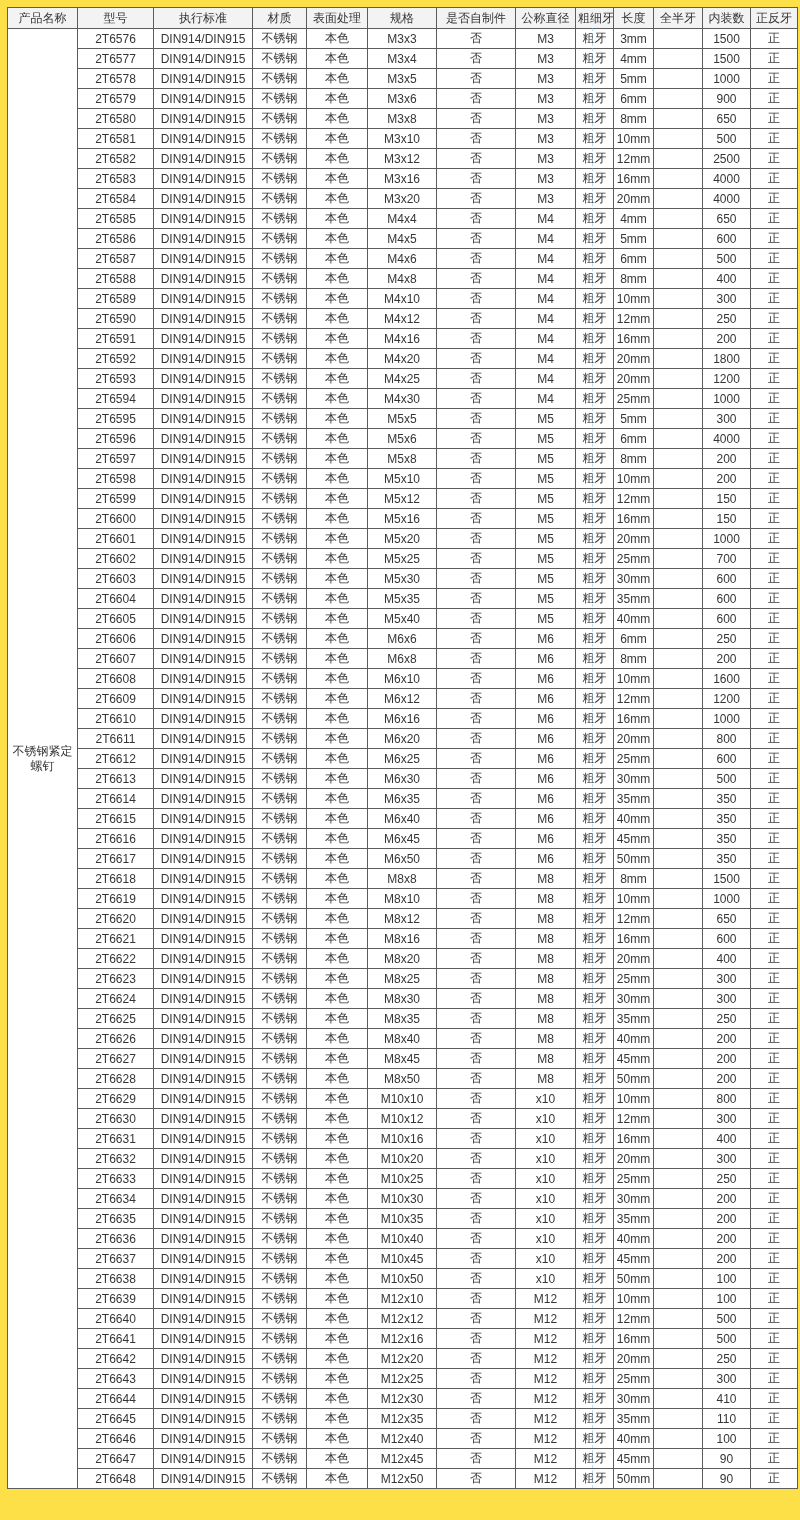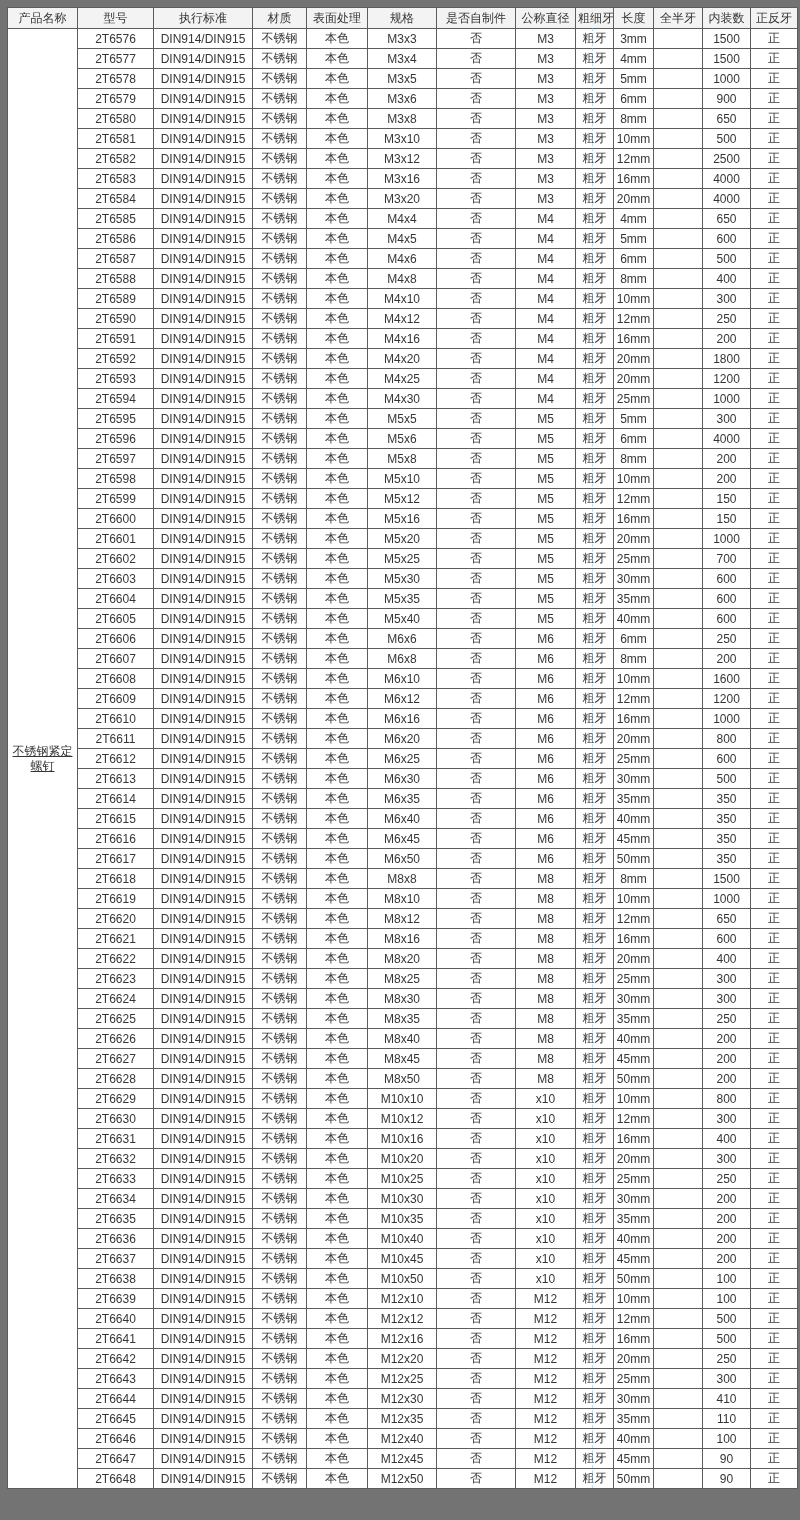--- a/index.html
+++ b/index.html
@@ -1,20 +1,20 @@
 <!DOCTYPE html>
 <html><head>
 <meta charset="utf-8">
 <style>
   html, body { margin: 0; padding: 0; background: #ffffff; }
   .sheet {
     position: relative;
     width: 800px;
     height: 1520px;
-    background: #737373;
+    background: #fde047;
     overflow: hidden;
     font-family: "Liberation Sans", "DejaVu Sans", sans-serif;
   }
   table.grid {
     position: absolute;
     left: 7px;
     top: 7px;
     width: 790px;
     border-collapse: collapse;
     table-layout: fixed;
@@ -32,21 +32,20 @@
     background: #ffffff;
   }
   .grid thead tr { height: 21px; }
   .grid tbody tr { height: 20px; }
   .grid thead th { background: #f3f3f3; }
   .grid td.product-cell {
     white-space: normal;
     line-height: 15px;
     padding: 0 4px;
     word-break: break-all;
-    text-decoration: underline;
   }
   .pagebreak-line {
     position: absolute;
     left: 592px;
     top: 28px;
     width: 0;
     height: 1460px;
     border-left: 1px dashed #8fc2e6;
     opacity: 0.55;
     pointer-events: none;

